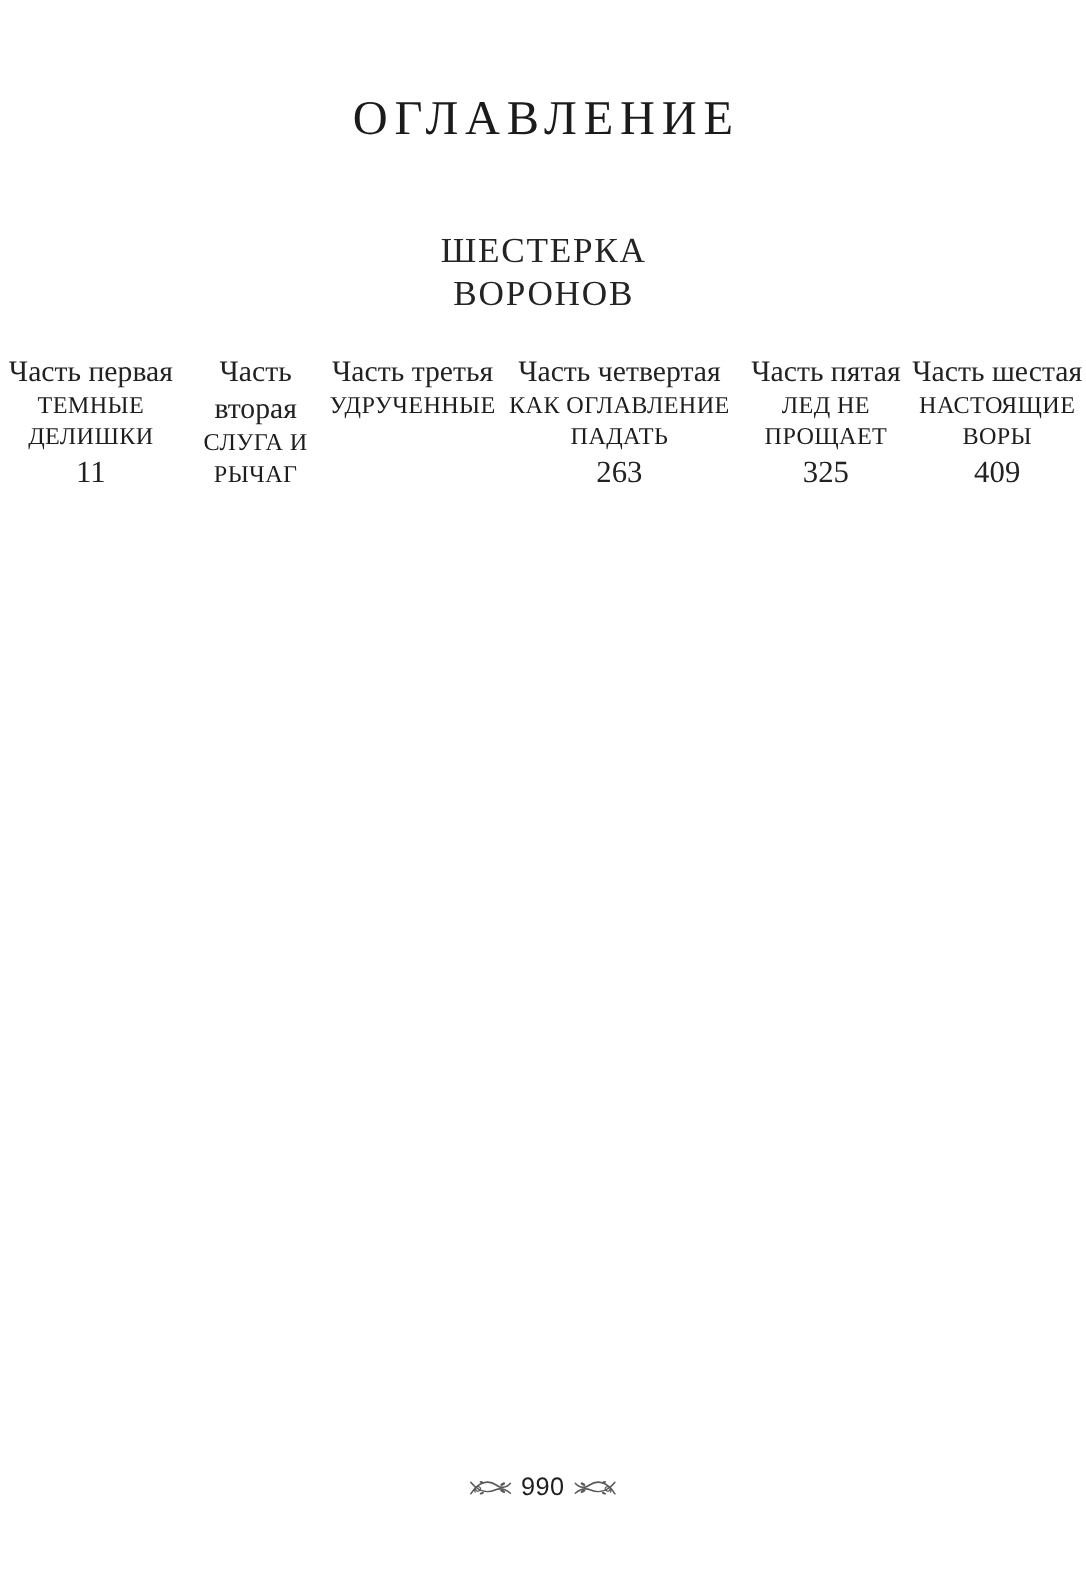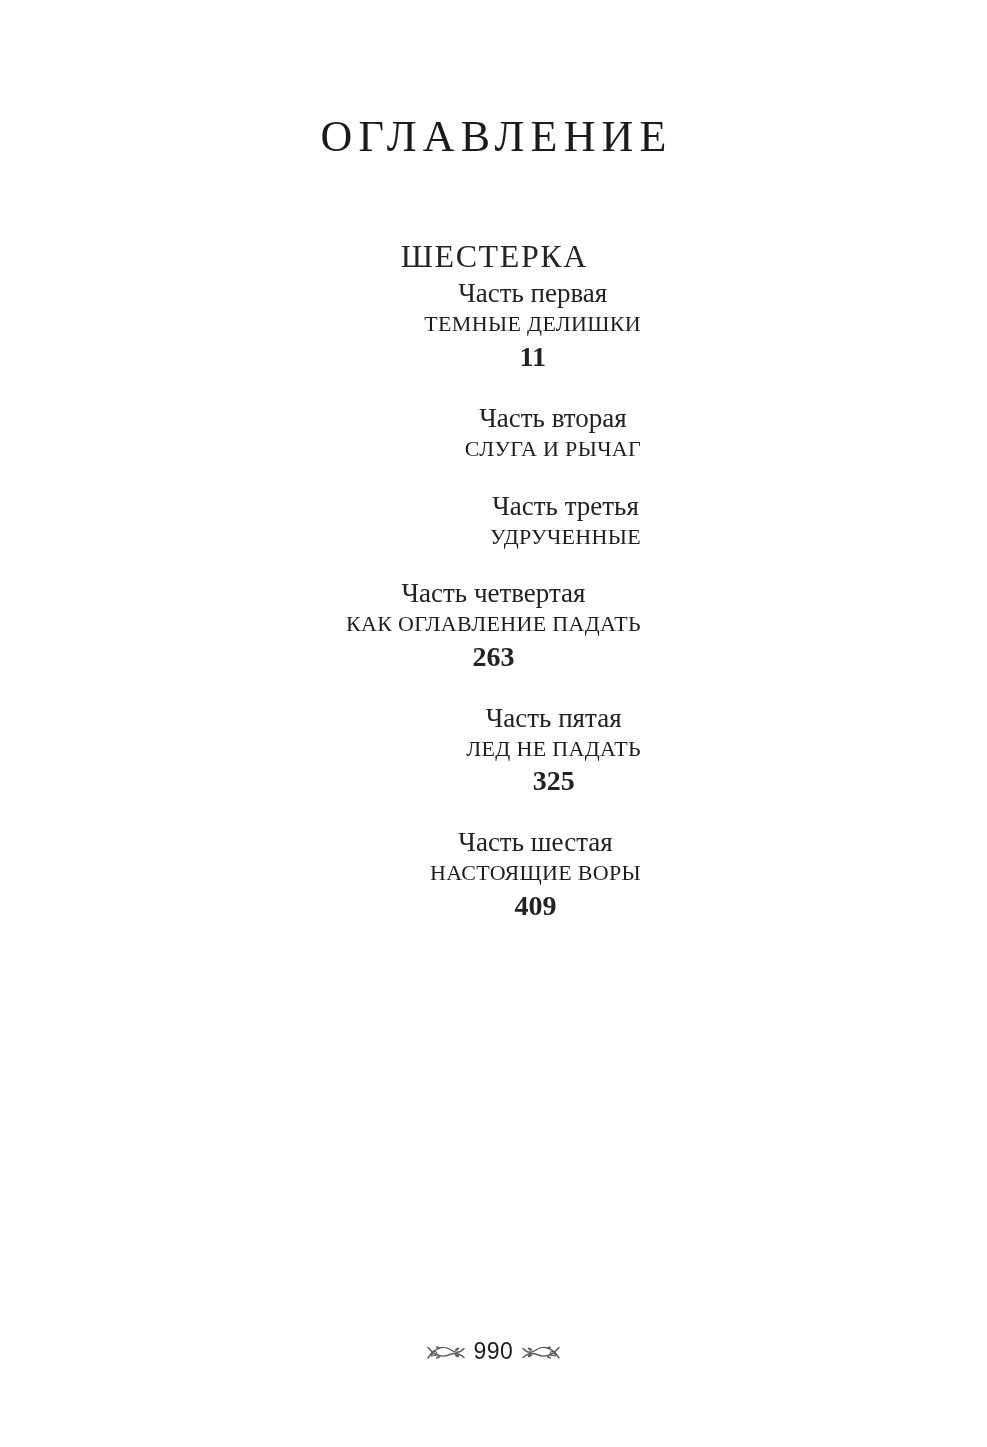--- a/index.html
+++ b/index.html
@@ -13,21 +13,21 @@
     width: 987px;
     height: 1447px;
     margin: 0 auto;
     background: #ffffff;
     color: #1c1c1c;
     font-family: "Liberation Serif", "DejaVu Serif", serif;
     overflow: hidden;
   }
 
   .content {
-    padding-top: 113px;
+    padding-top: 84px;
     display: flex;
     flex-direction: column;
     align-items: center;
     text-align: center;
   }
 
   .toc-title {
     font-size: 44px;
     font-weight: 400;
     letter-spacing: 0.14em;
@@ -40,23 +40,24 @@
     margin-top: 76px;
     font-size: 32px;
     font-weight: 400;
     letter-spacing: 0.05em;
     text-indent: 0.05em;
     line-height: 1.22;
     color: #242424;
   }
 
   .entries {
+    margin-top: 34px;
     display: flex;
-    flex-direction: column;
-    align-items: flex-end;
+    flex-direction: row;
+    align-items: flex-start;
   }
 
   .toc-entry {
     margin-bottom: 25px;
     text-align: center;
   }
 
   .entry-part {
     font-size: 27px;
     line-height: 1.26;
@@ -67,21 +68,20 @@
     font-size: 22px;
     line-height: 1.3;
     letter-spacing: 0.015em;
     color: #1d1d1d;
   }
 
   .entry-page {
     font-size: 28px;
     line-height: 1.32;
     color: #222222;
-    font-weight: bold;
   }
 
   .footer {
     position: absolute;
     left: 0;
     right: 0;
     bottom: 82px;
     display: flex;
     justify-content: center;
     align-items: center;
@@ -108,20 +108,21 @@
 </head>
 <body>
 
 <div class="page">
   <div class="content">
 
     <h1 class="toc-title">ОГЛАВЛЕНИЕ</h1>
 
     <div class="book-title">
       <div>ШЕСТЕРКА</div>
+      <div>ВОРОНОВ</div>
     </div>
 
     <div class="entries">
 
       <div class="toc-entry">
         <div class="entry-part">Часть первая</div>
         <div class="entry-title">ТЕМНЫЕ ДЕЛИШКИ</div>
         <div class="entry-page">11</div>
       </div>
 
@@ -136,21 +137,21 @@
       </div>
 
       <div class="toc-entry">
         <div class="entry-part">Часть четвертая</div>
         <div class="entry-title">КАК ОГЛАВЛЕНИЕ ПАДАТЬ</div>
         <div class="entry-page">263</div>
       </div>
 
       <div class="toc-entry">
         <div class="entry-part">Часть пятая</div>
-        <div class="entry-title">ЛЕД НЕ ПАДАТЬ</div>
+        <div class="entry-title">ЛЕД НЕ ПРОЩАЕТ</div>
         <div class="entry-page">325</div>
       </div>
 
       <div class="toc-entry">
         <div class="entry-part">Часть шестая</div>
         <div class="entry-title">НАСТОЯЩИЕ ВОРЫ</div>
         <div class="entry-page">409</div>
       </div>
 
     </div>

